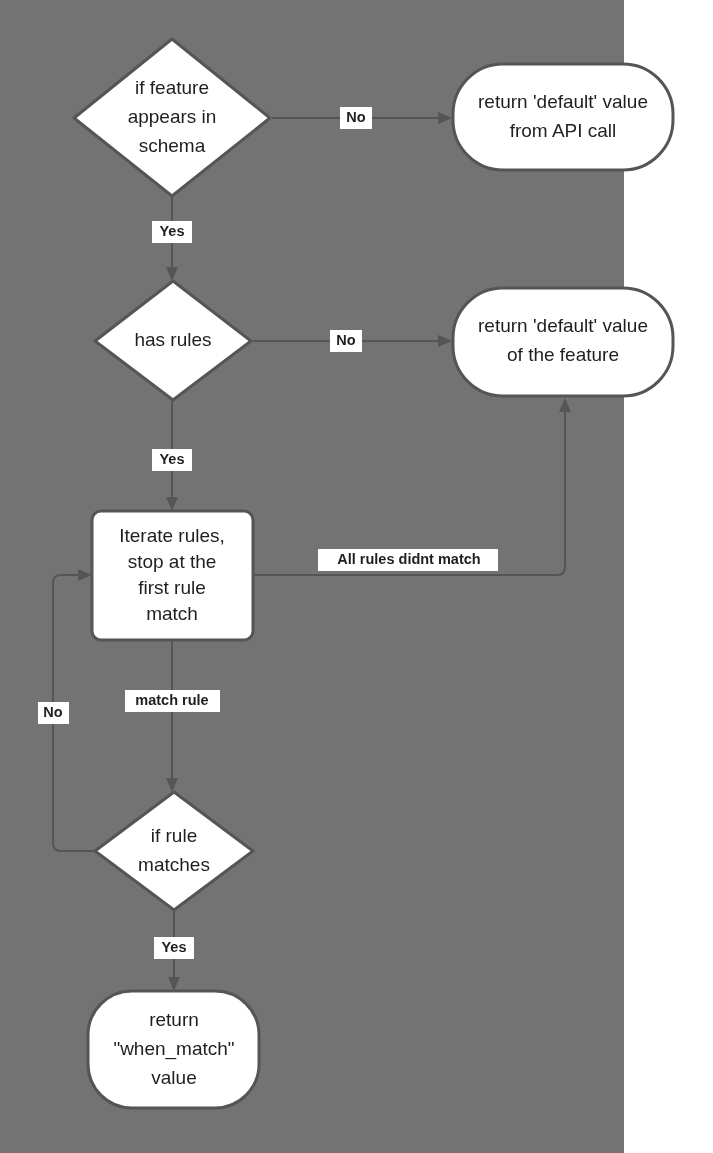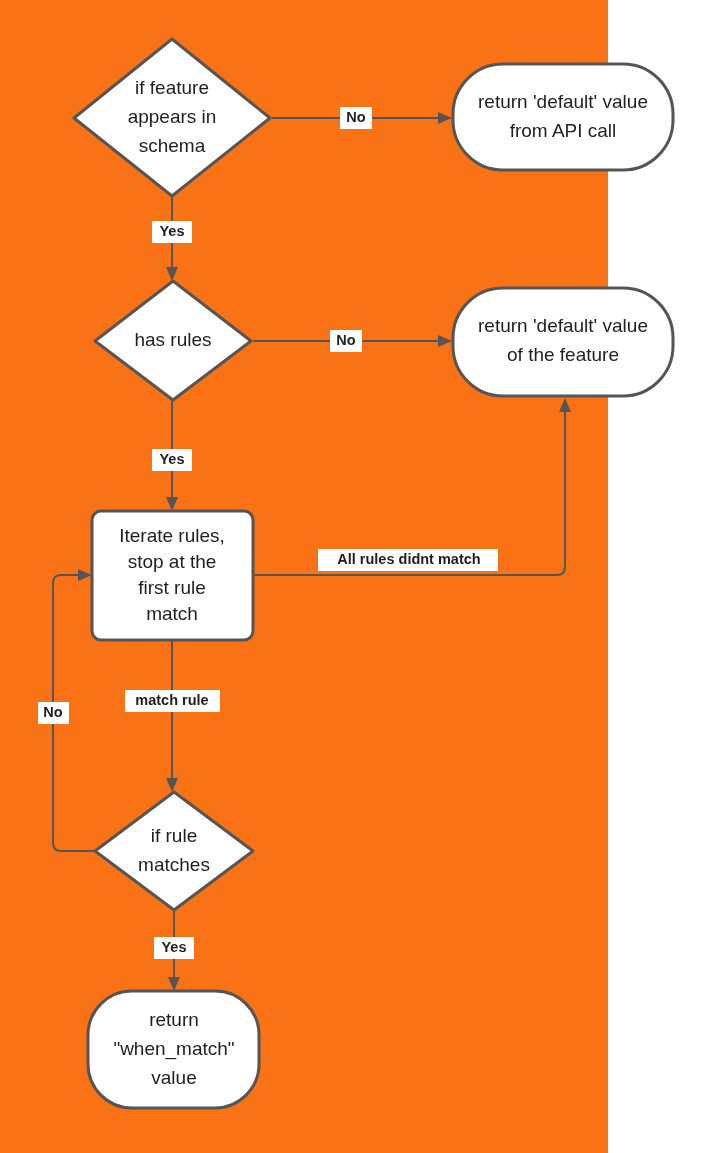--- a/index.html
+++ b/index.html
@@ -12,21 +12,22 @@
     font-family: "Liberation Sans", sans-serif;
     width: 713px;
     height: 1153px;
     overflow: hidden;
     position: relative;
   }
   #flow-root {
     position: relative;
     width: 608px;
     height: 1153px;
-    background: #f97316;
+    background: #737373;
+    padding-left: 16px;
   }
   svg#flow-canvas {
     position: absolute;
     left: 0;
     top: 0;
     width: 713px;
     height: 1153px;
     display: block;
   }
   .shape-stroke {

